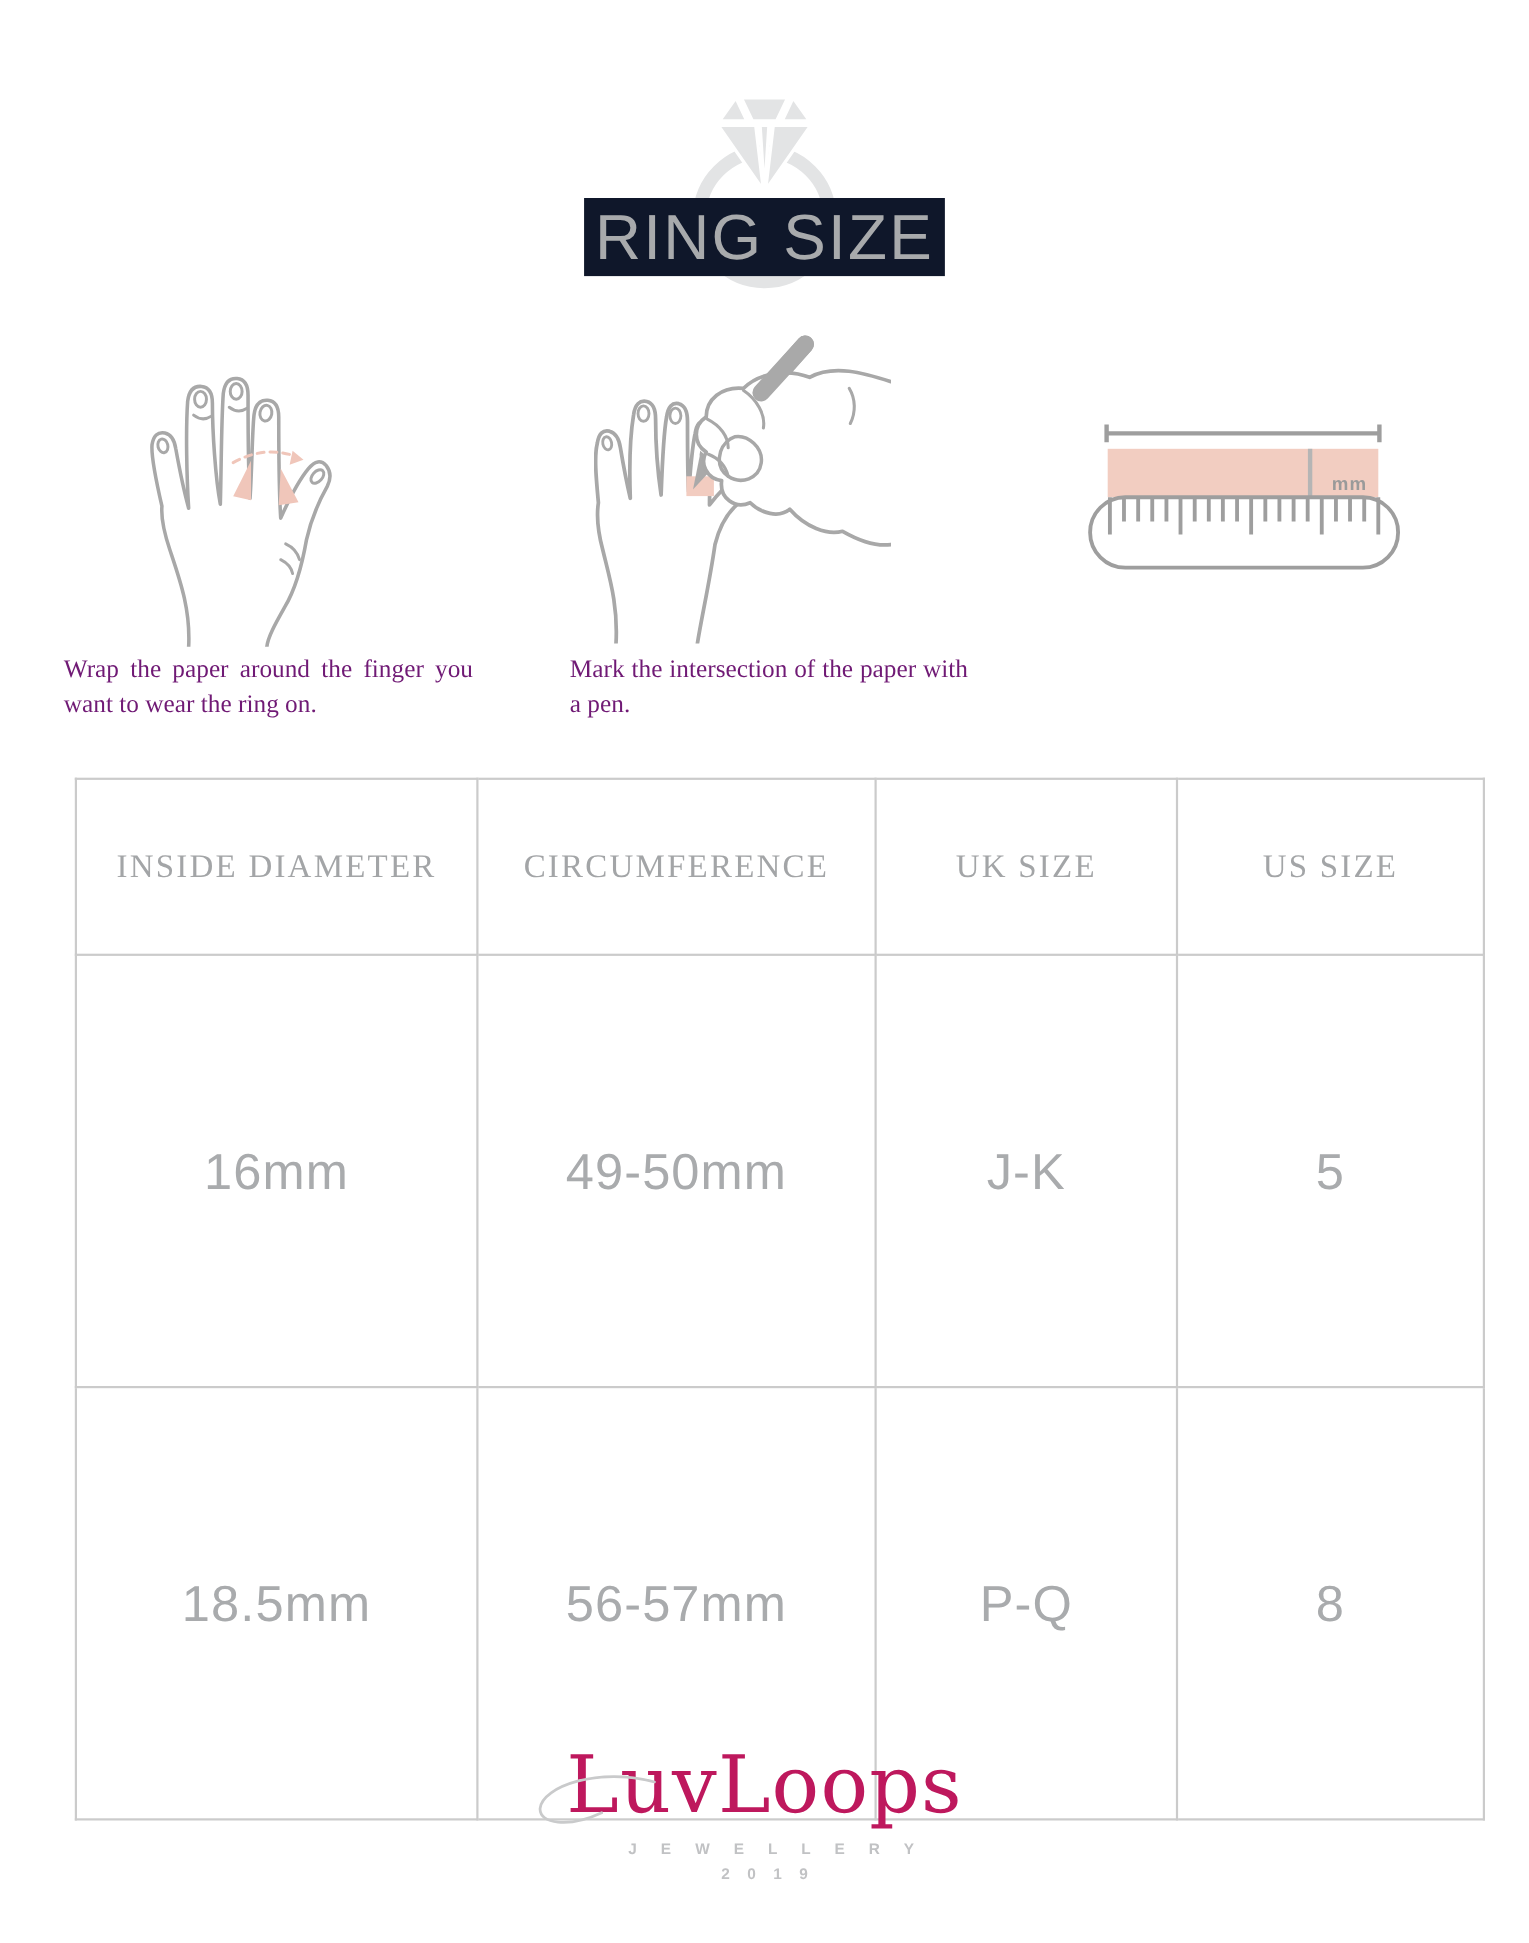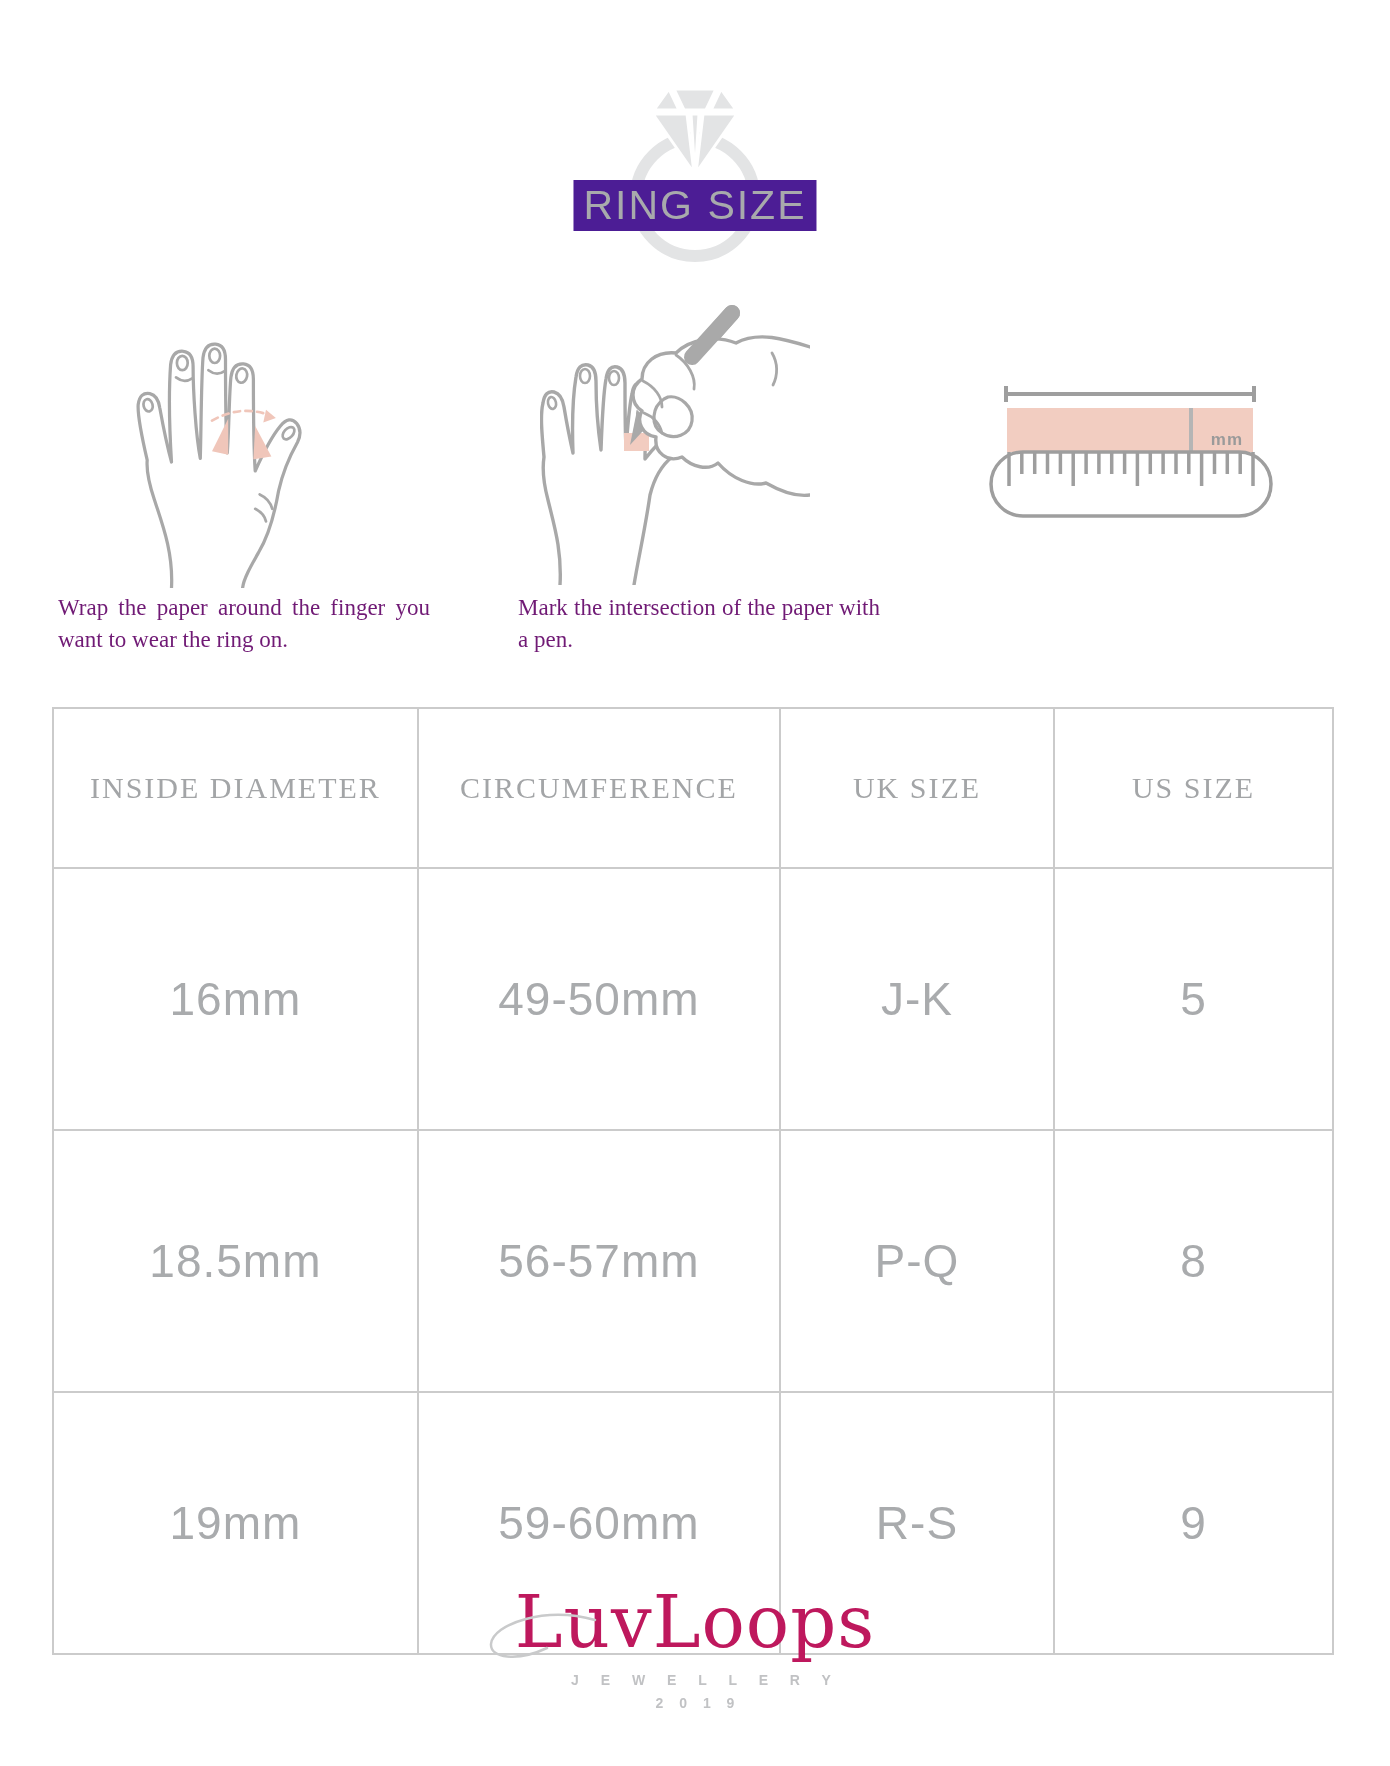--- a/index.html
+++ b/index.html
@@ -2,39 +2,39 @@
 <html><head>
 <meta charset="utf-8">
 <style>
   html,body{margin:0;padding:0;background:#ffffff;}
   #page{position:relative;width:1390px;height:1766px;background:#ffffff;overflow:hidden;
         font-family:"Liberation Sans",sans-serif;}
 
   
   #ring-icon{position:absolute;left:595px;top:85px;}
   #page-title{position:absolute;left:695px;top:180px;transform:translateX(-50%);
-    background:#4c1d95;padding:2px 10px;white-space:nowrap;
-    font-family:"Liberation Sans",sans-serif;font-size:41px;font-weight:400;
+    background:#0f172a;padding:2px 10px;white-space:nowrap;
+    font-family:"Liberation Sans",sans-serif;font-size:58px;font-weight:400;
     letter-spacing:2px;color:#a8aaac;z-index:5;}
 
   
   .illus{position:absolute;}
   #illus-1{left:122px;top:318px;}
   #illus-2{left:540px;top:295px;}
   #illus-3{left:985px;top:385px;}
 
   
   .caption{position:absolute;top:592px;font-family:"Liberation Serif",serif;
     font-size:23px;line-height:31.5px;color:#701a75;text-align:justify;}
   #cap-1{left:58px;width:372px;}
   #cap-2{left:518px;width:362px;}
   #cap-3{left:967px;width:370px;}
 
   
-  #size-table{position:absolute;left:52px;top:707px;width:1282px;height:948px;
+  #size-table{position:absolute;left:68px;top:707px;width:1282px;height:948px;
     border-collapse:collapse;table-layout:fixed;}
   #size-table th,#size-table td{border:2px solid #cbcbcb;text-align:center;vertical-align:middle;}
   #size-table th{font-family:"Liberation Serif",serif;font-weight:400;font-size:30px;
     letter-spacing:2px;color:#a3a5a7;height:156px;}
   #size-table td{font-family:"Liberation Sans",sans-serif;font-size:46px;font-weight:300;
     letter-spacing:1px;color:#a9abad;margin-top:48px;}
 
   
   #footer{position:absolute;left:0;top:1580px;width:100%;text-align:center;}
   #brand-row{position:relative;display:inline-block;}
@@ -198,26 +198,20 @@
         <td>49-50mm</td>
         <td>J-K</td>
         <td>5</td>
       </tr>
       <tr>
         <td>18.5mm</td>
         <td>56-57mm</td>
         <td>P-Q</td>
         <td>8</td>
       </tr>
-      <tr>
-        <td>19mm</td>
-        <td>59-60mm</td>
-        <td>R-S</td>
-        <td>9</td>
-      </tr>
     </tbody>
   </table>
 
   <div id="footer">
     <div id="brand-row">
       <svg id="brand-flourish" width="115" height="60" viewBox="0 0 115 60">
         <path d="M 110 12 C 60 -2 8 16 6 36 C 5 50 32 54 62 40" fill="none" stroke="#c9cacb" stroke-width="2.5" stroke-linecap="round"></path>
       </svg>
       <span id="brand-name">LuvLoops</span>
     </div>

